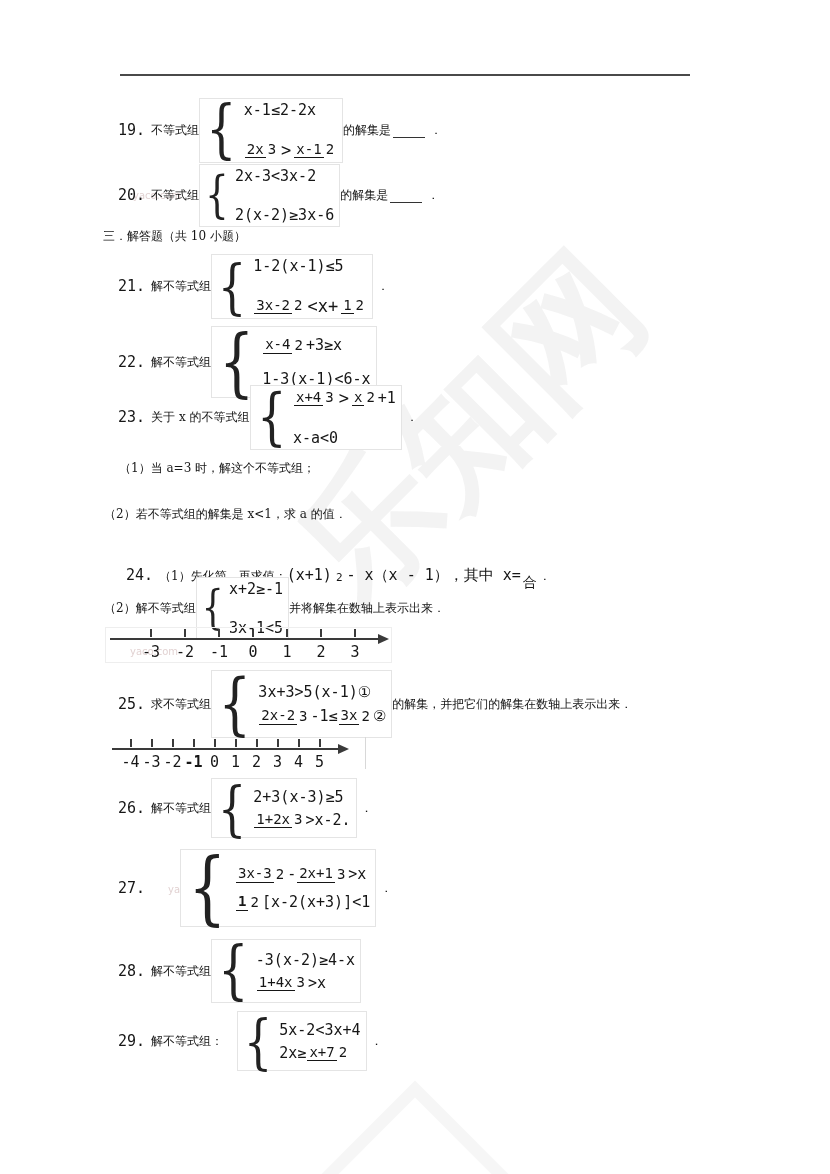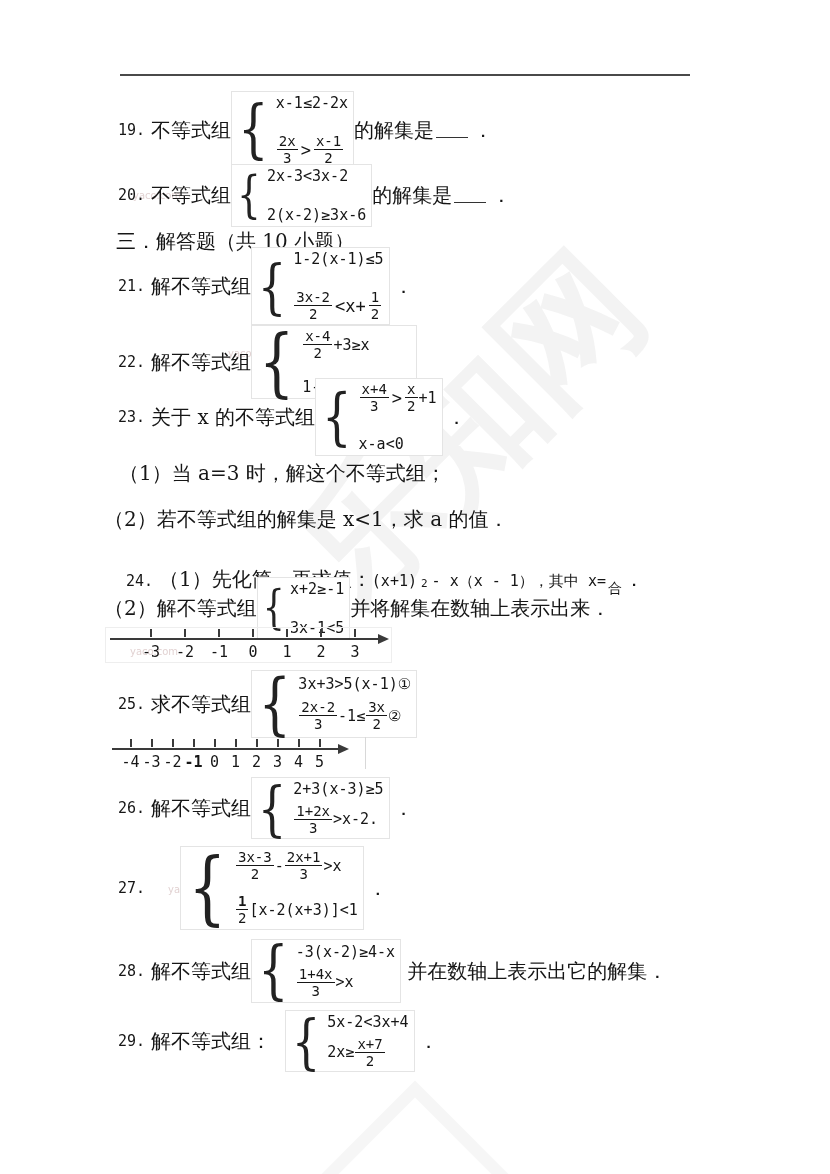--- a/index.html
+++ b/index.html
@@ -1,35 +1,35 @@
 <!DOCTYPE html>
 <html><head>
 <meta charset="utf-8">
 <style>
   * { margin:0; padding:0; box-sizing:border-box; }
   html,body { background:#ffffff; }
   body {
     width:830px; height:1174px; position:relative; overflow:hidden;
     color:#161616;
   }
-  .cn { font-family:"DejaVu Serif","Liberation Serif",serif; font-size:20px; white-space:pre; }
+  .cn { font-family:"DejaVu Serif","Liberation Serif",serif; font-size:12px; white-space:pre; }
   .m  { font-family:"DejaVu Sans Mono","Liberation Mono",monospace; font-size:15px; white-space:pre; }
   .num { margin-right:6px; }
   .rule { position:absolute; left:120px; top:74px; width:570px; border-top:2px solid #4a4a4a; }
   .prob { position:absolute; display:flex; align-items:center; }
   .textline { position:absolute; white-space:pre; }
   .sys { display:inline-flex; align-items:center; border:1px solid #e4e4e4; padding:2px 5px 2px 1px; background:#fff; }
   .brace {
     font-family:"DejaVu Serif","Liberation Serif",serif;
     font-size:var(--bh,56px); line-height:0.9; color:#222;
     transform:scaleX(0.75); flex:0 0 auto;
   }
   .lines { display:flex; flex-direction:column; justify-content:center; row-gap:21px; margin-left:2px; }
   .mline { display:flex; align-items:center; }
-  .frac { display:inline-flex; flex-direction:column; align-items:center; margin:0 1px; line-height:1; }
+  .frac { display:inline-flex; flex-direction:row; align-items:center; margin:0 1px; line-height:1; }
   .nume { font-size:14px; line-height:1.15; border-bottom:1.5px solid #161616; padding:0 2px; }
   .deno { font-size:14px; line-height:1.2; padding:0 2px; }
   .op { font-size:17px; margin:0 2px; }
   .blank { display:inline-block; width:32px; height:16px; border-bottom:1.5px solid #333; margin:0 5px 0 2px; }
   .sup2 { font-size:11px; position:relative; top:1px; margin:0 4px; }
   .low { font-size:14px; position:relative; top:7px; margin:0 2px; }
   .enddot { margin-left:4px; }
 
   
   .numline { position:absolute; }
@@ -104,21 +104,21 @@
     <span class="lines">
       <span class="mline m">2x-3&lt;3x-2</span>
       <span class="mline m">2(x-2)≥3x-6</span>
     </span>
   </span>
   <span class="cn">的解集是</span>
   <span class="blank"></span>
   <span class="cn">．</span>
 </div>
 
-<div class="textline cn" style="left:116px;top:228px">三．解答题（共 10 小题）</div>
+<div class="textline cn" style="left:103px;top:228px">三．解答题（共 10 小题）</div>
 
 <div class="prob" style="left:118px;top:252px;height:68px">
   <span class="m num">21.</span>
   <span class="cn">解不等式组</span>
   <span class="sys" style="--bh:60px">
     <span class="brace">{</span>
     <span class="lines">
       <span class="mline m">1-2(x-1)≤5</span>
       <span class="mline">
         <span class="frac">
@@ -247,20 +247,21 @@
           </span>
         <span class="m">-1≤</span>
         <span class="frac">
             <span class="nume m">3x</span>
             <span class="deno m">2</span>
           </span>
         <span class="m">②</span>
       </span>
     </span>
   </span>
+  <span class="cn">的解集，并把它们的解集在数轴上表示出来．</span>
 </div>
 
 <div class="numline" style="left:112px;top:739px;width:226px">
   <div class="nl-line"></div>
   <div class="nl-arrow"></div>
   <div class="nl-endbar" style="right:-28px"></div>
   <div class="nl-cells" style="padding-left:8px">
     <span class="nl-cell" style="width:21px">
         <i class="tick"></i>
         <span class="lbl m">-4</span>
@@ -361,21 +362,20 @@
       <span class="mline m">-3(x-2)≥4-x</span>
       <span class="mline">
         <span class="frac">
             <span class="nume m">1+4x</span>
             <span class="deno m">3</span>
           </span>
         <span class="m">&gt;x</span>
       </span>
     </span>
   </span>
-  <span class="cn" style="margin-left:6px">并在数轴上表示出它的解集．</span>
 </div>
 
 <div class="prob" style="left:118px;top:1008px;height:66px">
   <span class="m num">29.</span>
   <span class="cn" style="margin-right:14px">解不等式组：</span>
   <span class="sys" style="--bh:60px">
     <span class="brace">{</span>
     <span class="lines" style="row-gap:5px">
       <span class="mline m">5x-2&lt;3x+4</span>
       <span class="mline">

